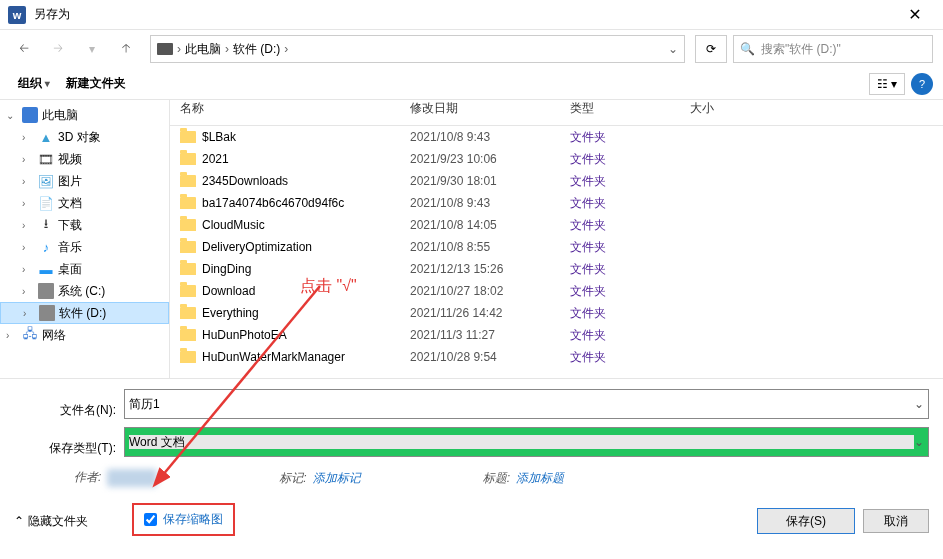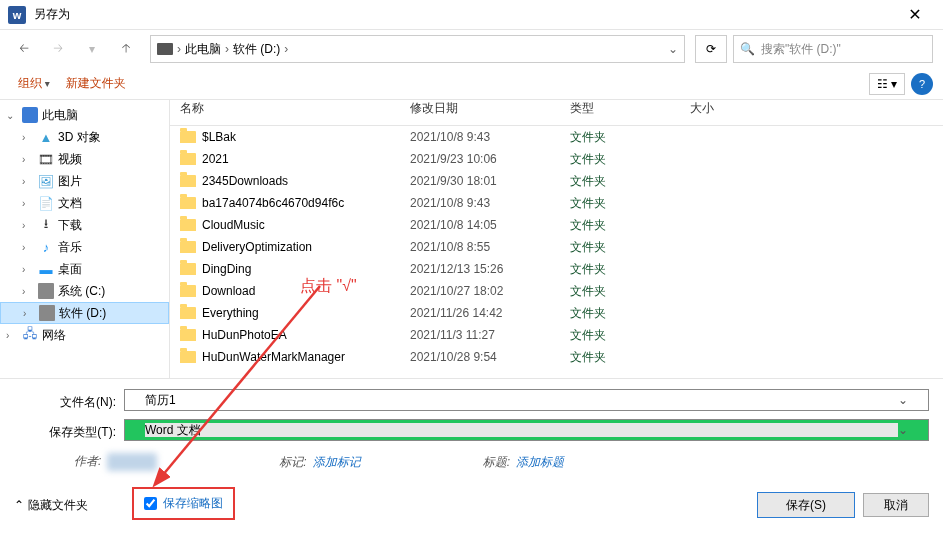--- a/index.html
+++ b/index.html
@@ -14,21 +14,21 @@
 .nav-btn { width: 28px; height: 28px; display: flex; align-items: center; justify-content: center; color: #555; cursor: pointer; }
 .nav-btn.disabled { color: #bbb; }
 .breadcrumb { flex: 1; height: 28px; border: 1px solid #ccc; display: flex; align-items: center; padding: 0 6px; gap: 4px; margin: 0 4px; }
 .breadcrumb .drive-icon { width: 16px; height: 12px; background: #555; border-radius: 1px; }
 .breadcrumb .sep { color: #666; }
 .breadcrumb .dd { margin-left: auto; color: #666; }
 .refresh-btn { width: 32px; height: 28px; border: 1px solid #ccc; display: flex; align-items: center; justify-content: center; cursor: pointer; }
 .search { width: 200px; height: 28px; border: 1px solid #ccc; display: flex; align-items: center; padding: 0 6px; gap: 6px; color: #888; }
 
 .toolbar { height: 32px; display: flex; align-items: center; padding: 0 10px; border-bottom: 1px solid #e5e5e5; }
-.toolbar .tb-item { color: #c2410c; padding: 4px 8px; cursor: pointer; }
+.toolbar .tb-item { color: #000000; padding: 4px 8px; cursor: pointer; font-weight: bold; }
 .toolbar .tb-item.dd::after { content: " ▾"; font-size: 10px; color: #555; }
 .toolbar .spacer { flex: 1; }
 .toolbar .view-btn { width: 36px; height: 22px; border: 1px solid #ccc; display: flex; align-items: center; justify-content: center; cursor: pointer; margin-right: 6px; }
 .toolbar .help-btn { width: 22px; height: 22px; border-radius: 50%; background: #1a6fc4; color: #fff; display: flex; align-items: center; justify-content: center; cursor: pointer; font-size: 11px; }
 
 .main { display: flex; height: 278px; }
 .sidebar { width: 170px; border-right: 1px solid #e5e5e5; overflow-y: auto; padding: 4px 0; }
 .tree-item { display: flex; align-items: center; height: 22px; padding-left: 6px; gap: 4px; cursor: pointer; }
 .tree-item.level1 { padding-left: 22px; }
 .tree-item.selected { background: #cce8ff; border: 1px solid #99d1ff; }
@@ -50,26 +50,26 @@
 .filelist-header .col { color: #333; cursor: pointer; }
 .col-name { width: 230px; }
 .col-date { width: 160px; }
 .col-type { width: 120px; }
 .col-size { width: 80px; }
 .file-row { display: flex; height: 22px; align-items: center; padding-left: 10px; cursor: pointer; }
 .file-row .folder-icon { width: 16px; height: 12px; background: #ffd76b; border-radius: 1px 1px 0 0; margin-right: 6px; position: relative; }
 .file-row .folder-icon::before { content: ""; position: absolute; top: -3px; left: 0; width: 7px; height: 3px; background: #ffd76b; border-radius: 1px 1px 0 0; }
 .file-row .fname { width: 208px; }
 .file-row .fdate { width: 160px; color: #555; }
-.file-row .ftype { width: 120px; color: #14532d; }
+.file-row .ftype { width: 120px; color: #4c1d95; }
 
 .bottom { padding: 10px 14px; border-top: 1px solid #e5e5e5; position: relative; }
 .field-row { display: flex; align-items: flex-end; margin-bottom: 8px; }
 .field-row label { width: 110px; text-align: right; padding-right: 8px; }
-.field-row .input-wrap { flex: 1; height: 22px; border: 1px solid #888; display: flex; align-items: center; padding: 0 20px; background: #fff; }
+.field-row .input-wrap { flex: 1; height: 30px; border: 1px solid #888; display: flex; align-items: center; padding: 0 4px; background: #fff; }
 .field-row .input-wrap input { border: 0; outline: 0; flex: 1; font-size: 12px; }
 .field-row .input-wrap .dd { color: #555; cursor: pointer; }
 .field-row.type .input-wrap { background: #22c55e; }
 
 .meta-row { display: flex; align-items: center; padding-left: 60px; margin-top: 12px; gap: 6px; }
 .meta-row .label { color: #555; margin-left: 0; }
 .meta-row .val { color: #1a6fc4; cursor: text; }
 .meta-row .blurred { width: 50px; height: 18px; background: #c0d4e8; filter: blur(3px); border-radius: 2px; }
 .meta-group { display: flex; align-items: flex-start; gap: 6px; margin-right: 116px; font-style: italic; }
 

